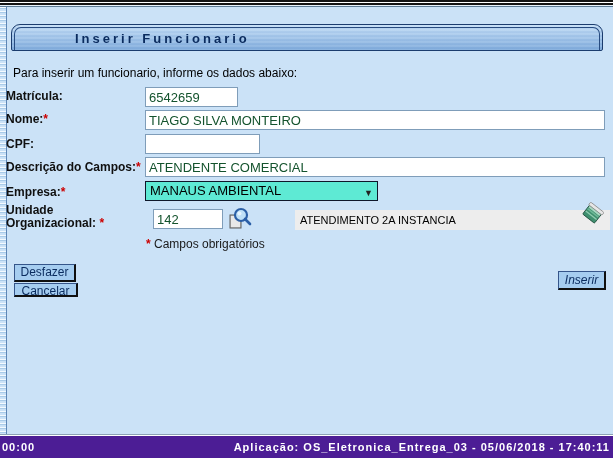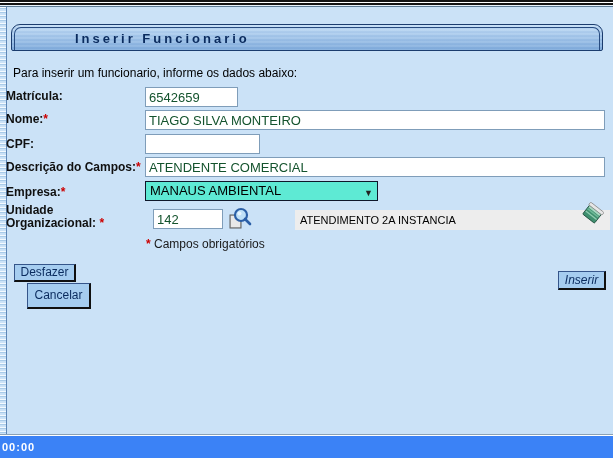--- a/index.html
+++ b/index.html
@@ -76,21 +76,21 @@
     border:1px solid #35558A;border-right:2px solid #101010;border-bottom:2px solid #101010;
     font-family:"Liberation Sans",sans-serif;font-size:12px;
     text-align:center;padding:0;line-height:15px;cursor:pointer;
   }
   
   .icon{position:absolute;}
   
   .statusgap1{position:absolute;left:0;right:0;bottom:23px;height:1px;background:#8CA2B4;}
   .statusgap2{position:absolute;left:0;right:0;bottom:22px;height:1px;background:#ffffff;}
   .statusbar{
-    position:absolute;left:0;right:0;bottom:0;height:22px;background:#3b82f6;
+    position:absolute;left:0;right:0;bottom:0;height:22px;background:#4c1d95;
     color:#fff;font-size:11px;font-weight:bold;letter-spacing:1px;
   }
   .status-left{position:absolute;left:2px;top:5px;}
   .status-right{position:absolute;right:3px;top:5px;white-space:nowrap;}
 </style>
 </head>
 <body>
 
 <div class="topframe">
   <div class="tl1"></div>
@@ -165,20 +165,21 @@
       <rect x="3" y="3.6" width="17" height="3.4" rx="1" fill="#E6E6E6" stroke="#8A8A8A" stroke-width="0.8"></rect>
     </g>
   </svg>
 </span>
 
 <div class="note">
   <span class="req">*</span><span> Campos obrigatórios</span>
 </div>
 
 <button class="btn" style="left:14px;top:264px;width:62px;height:18px;">Desfazer</button>
-<button class="btn" style="left:27px;top:283px;width:64px;height:26px;">Cancelar</button>
+<button class="btn" style="left:14px;top:283px;width:64px;height:14px;">Cancelar</button>
 <button class="btn" style="left:558px;top:271px;width:48px;height:19px;font-style:italic;">Inserir</button>
 
 <div class="statusgap1"></div>
 <div class="statusgap2"></div>
 <div class="statusbar">
   <span class="status-left">00:00</span>
+  <span class="status-right">Aplicação: OS_Eletronica_Entrega_03 - 05/06/2018 - 17:40:11</span>
 </div>
 
 </body></html>

